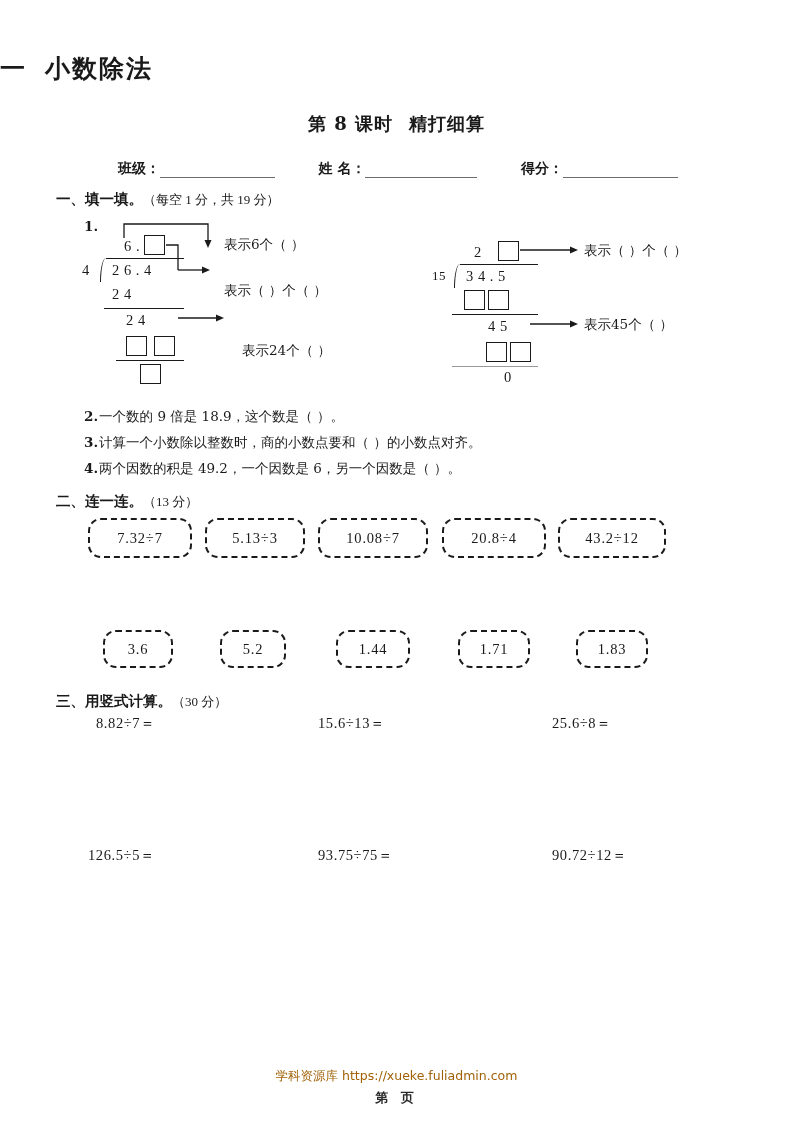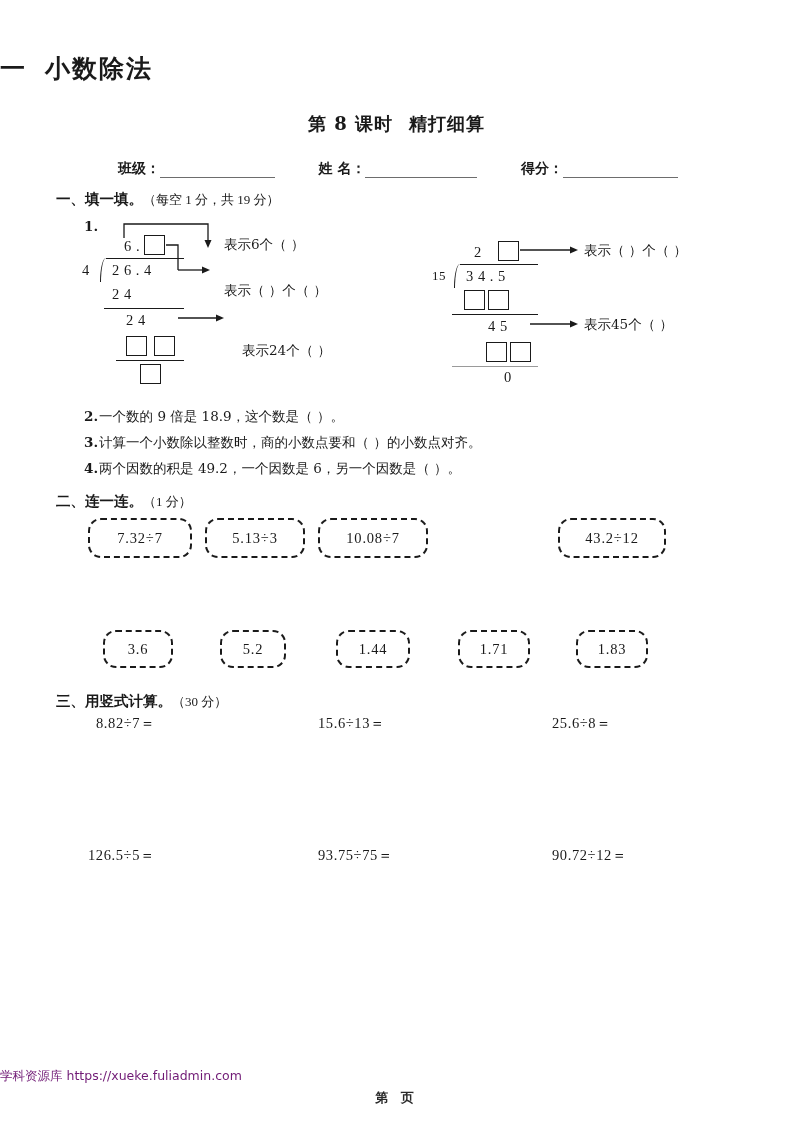--- a/index.html
+++ b/index.html
@@ -182,22 +182,23 @@
     white-space: nowrap;
     font-family: "Liberation Serif", "DejaVu Serif", serif;
   }
 
   
   .footer-src {
     position: absolute;
     top: 1068px;
     left: 0;
     width: 793px;
+    text-align: center;
     font-size: 12.5px;
-    color: #701a75;
+    color: #a16207;
     font-family: "DejaVu Sans", "Liberation Sans", sans-serif;
   }
   .footer-pg {
     position: absolute;
     top: 1089px;
     left: 0;
     width: 793px;
     text-align: center;
     font-size: 13px;
     font-weight: bold;
@@ -315,30 +316,33 @@
   <div class="fillq" id="q2">
     <span class="idx">2.</span><span>一个数的 9 倍是 18.9，这个数是（                 ）。</span>
   </div>
   <div class="fillq" id="q3">
     <span class="idx">3.</span><span>计算一个小数除以整数时，商的小数点要和（                        ）的小数点对齐。</span>
   </div>
   <div class="fillq" id="q4">
     <span class="idx">4.</span><span>两个因数的积是 49.2，一个因数是 6，另一个因数是（                ）。</span>
   </div>
 
-  <div class="sec-head" id="sec2"><span>二、连一连。</span><span class="pts">（1 分）</span></div>
+  <div class="sec-head" id="sec2"><span>二、连一连。</span><span class="pts">（13 分）</span></div>
 
   <div class="card card-top" style="left:88px;  width:104px;">
       <span>7.32÷7</span>
     </div>
   <div class="card card-top" style="left:205px; width:100px;">
       <span>5.13÷3</span>
     </div>
   <div class="card card-top" style="left:318px; width:110px;">
       <span>10.08÷7</span>
+    </div>
+  <div class="card card-top" style="left:442px; width:104px;">
+      <span>20.8÷4</span>
     </div>
   <div class="card card-top" style="left:558px; width:108px;">
       <span>43.2÷12</span>
     </div>
 
   <div class="card card-bot" style="left:103px; width:70px;">
       <span>3.6</span>
     </div>
   <div class="card card-bot" style="left:220px; width:66px;">
       <span>5.2</span>

